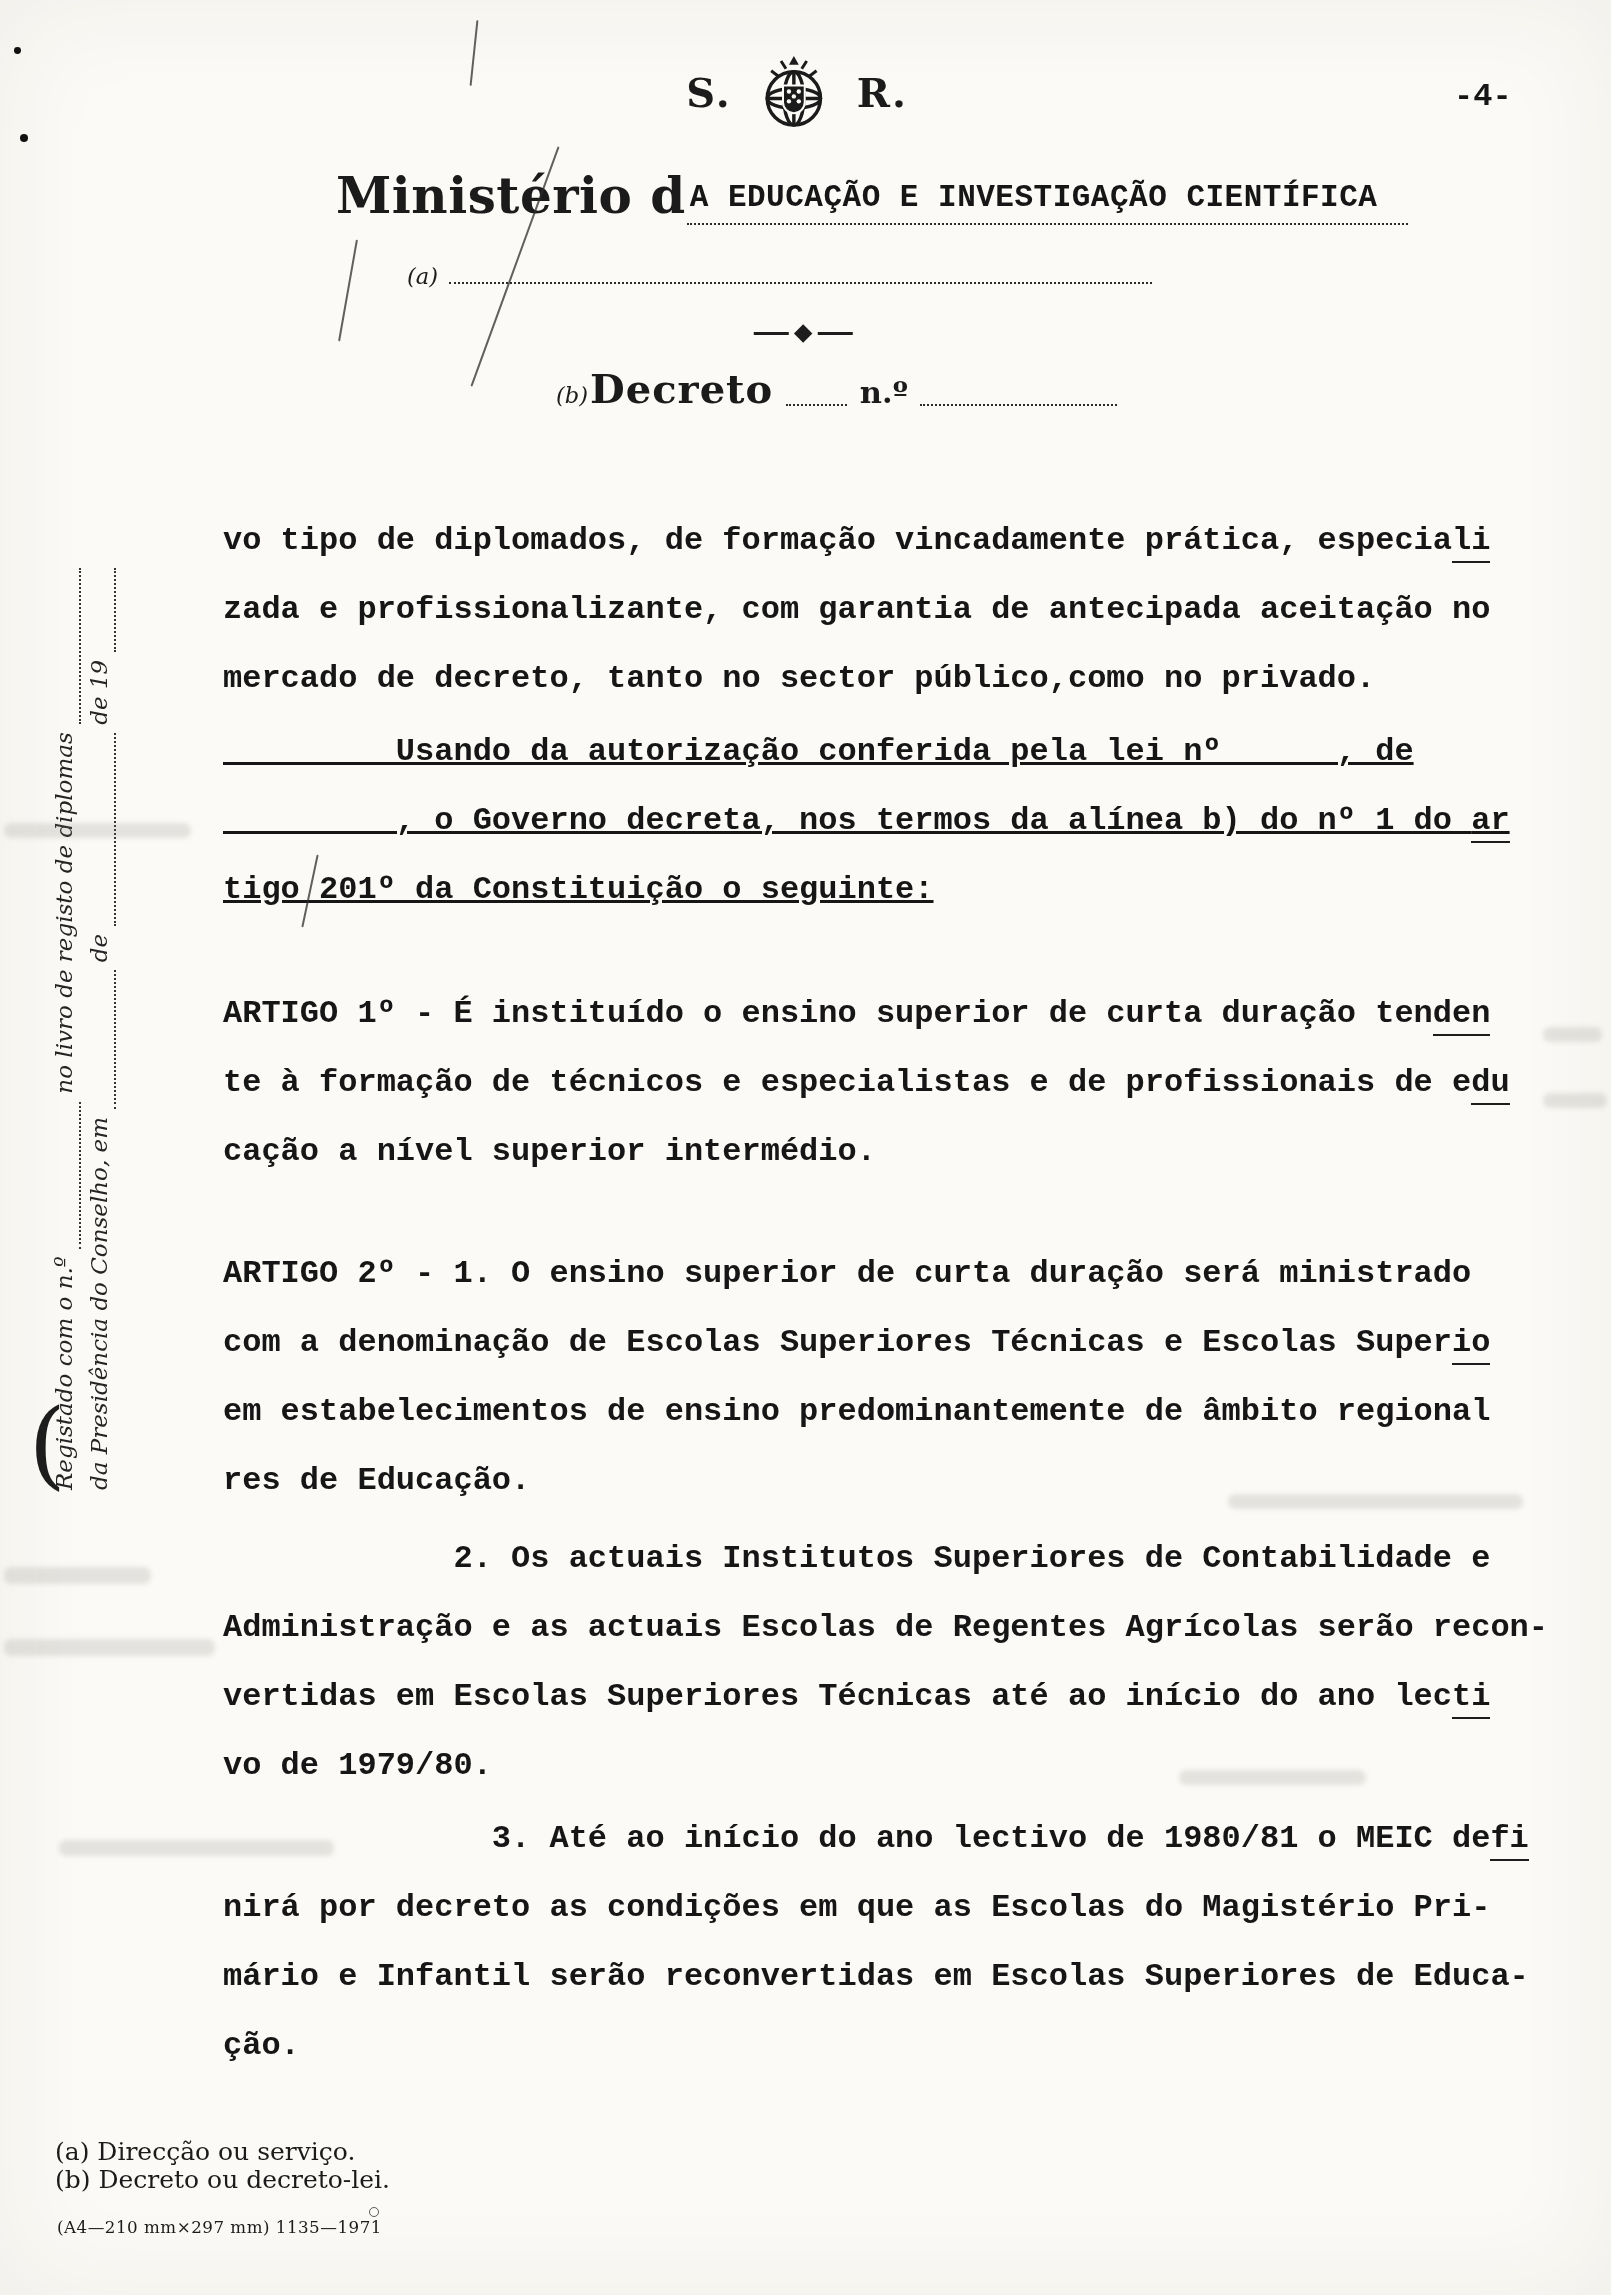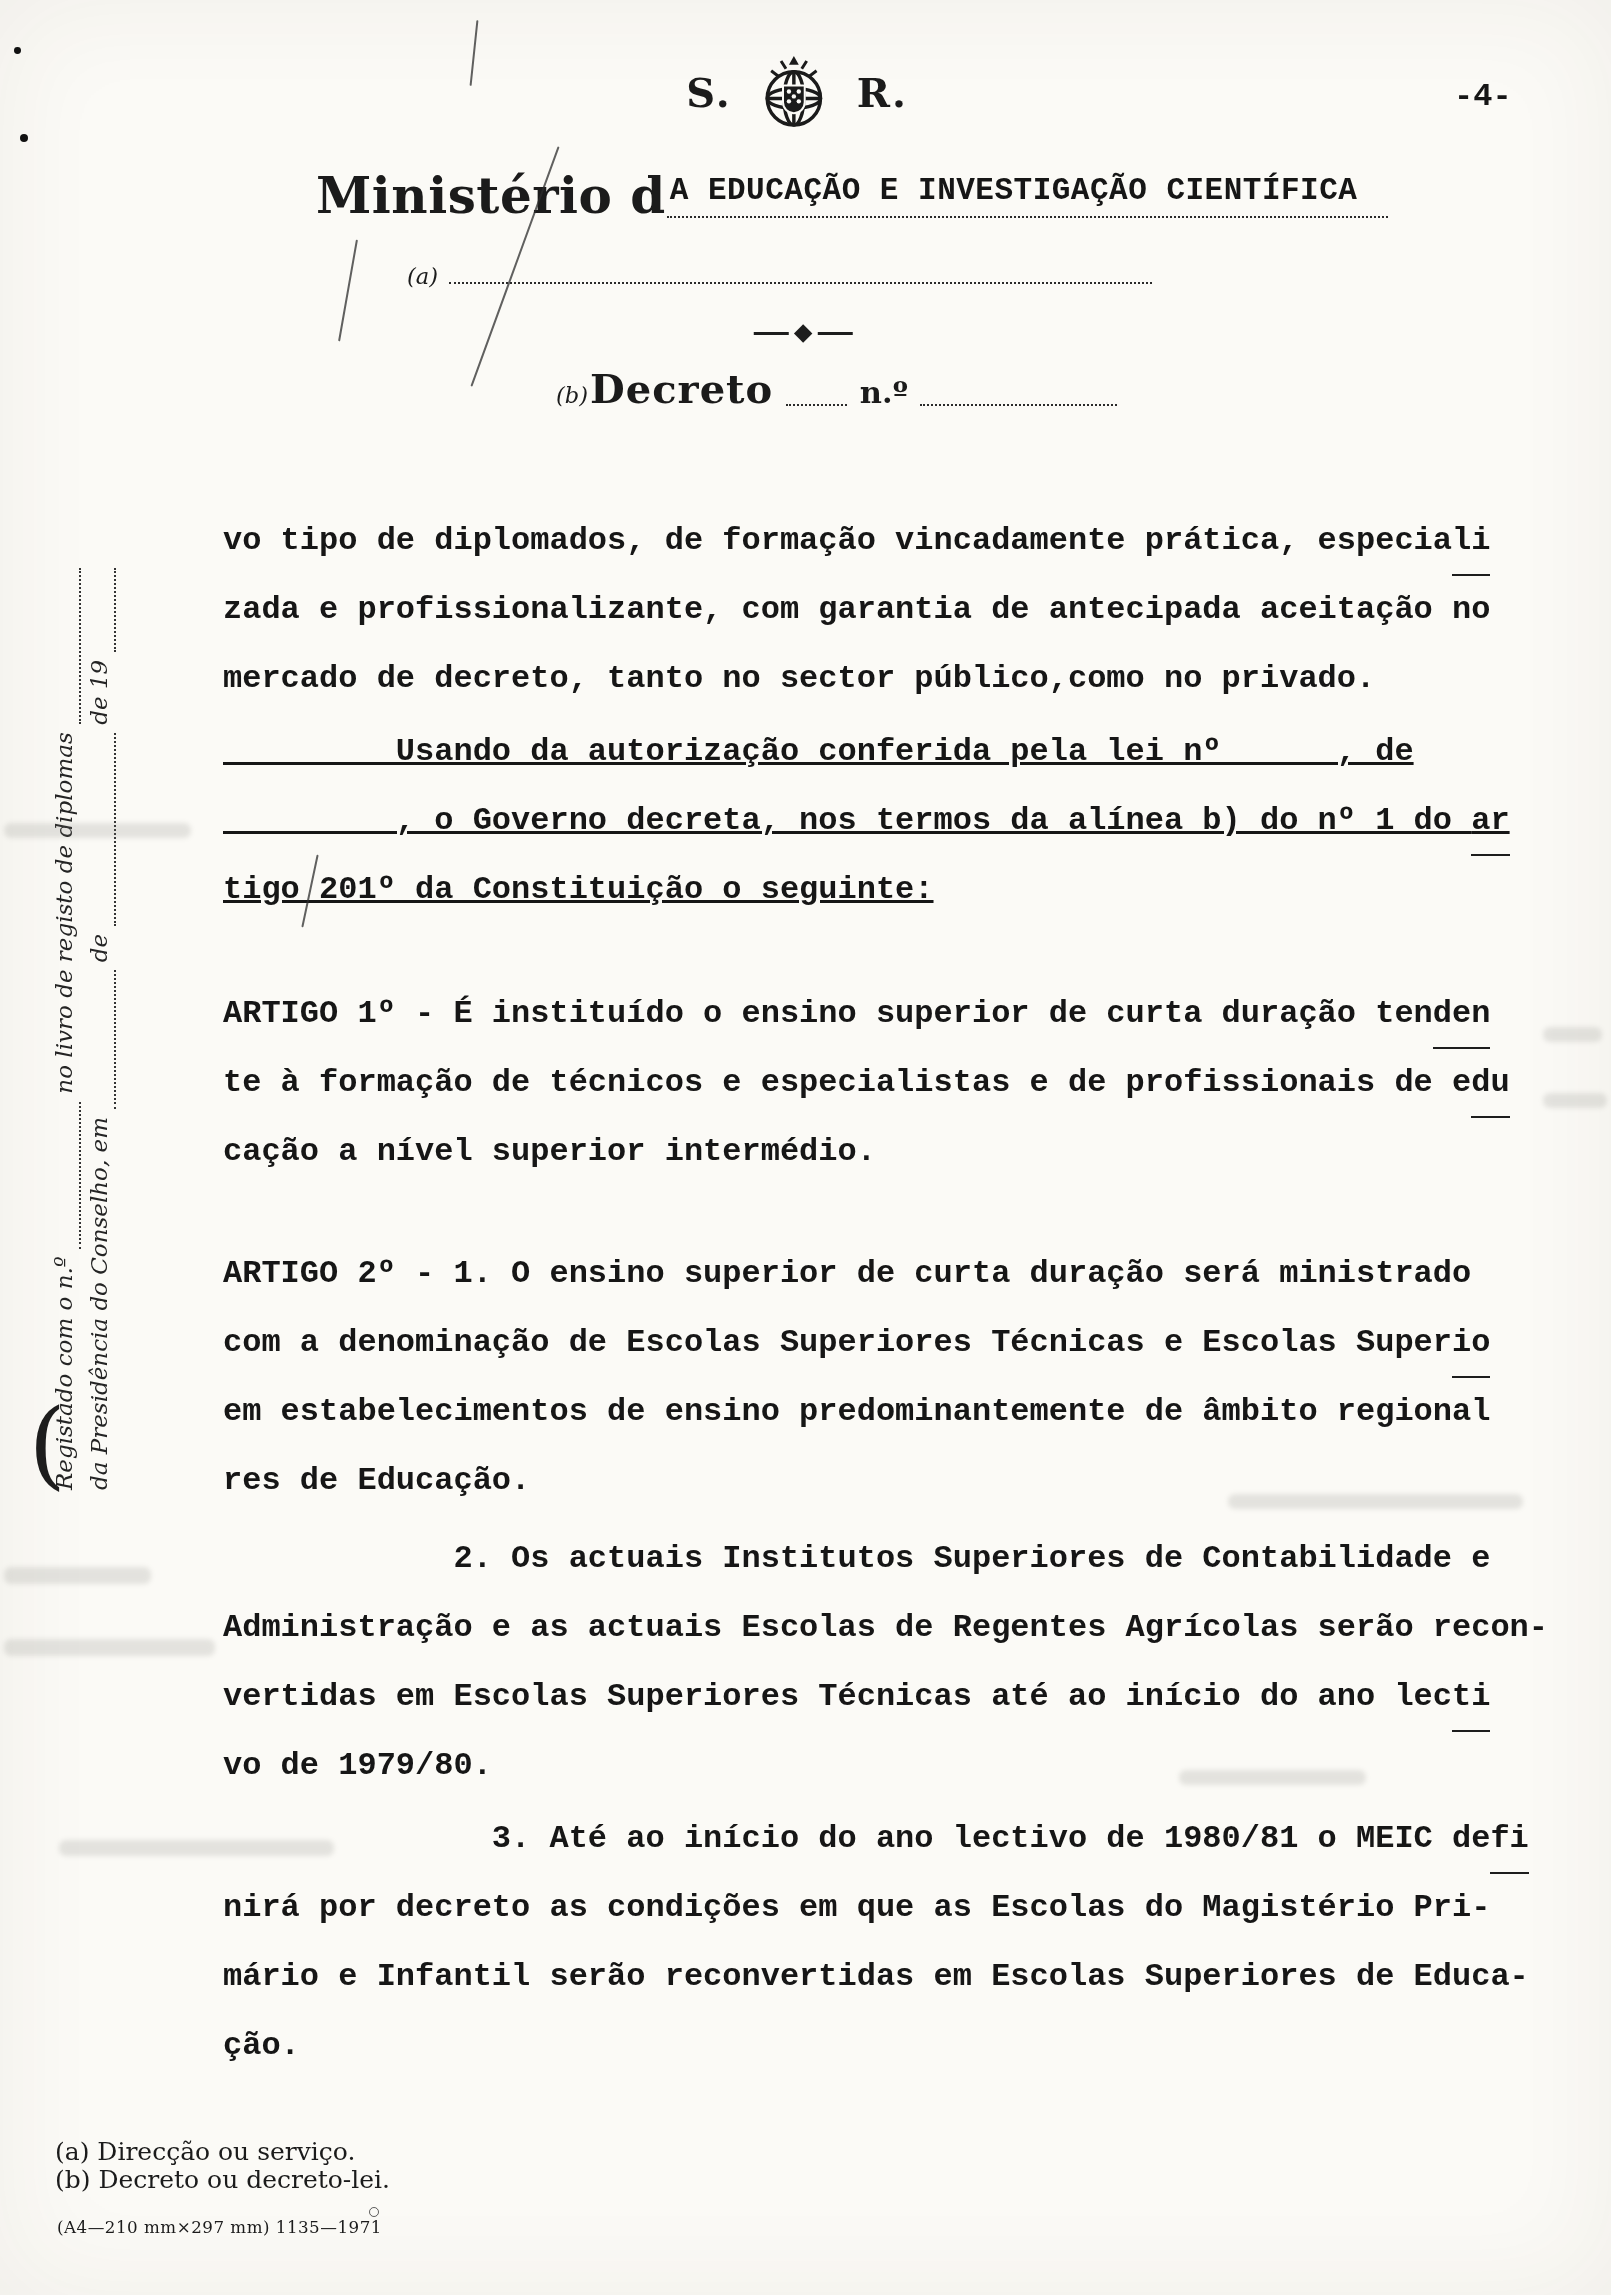--- a/index.html
+++ b/index.html
@@ -20,22 +20,22 @@
 
   
   .sr-row{
     position:absolute;top:49px;left:50%;transform:translateX(-54%);
     display:flex;align-items:center;gap:25.5px;height:86px;
   }
   .sr-letter{font-size:40px;font-weight:700;letter-spacing:2px;}
   .page-number{position:absolute;left:1454px;top:78px;font-size:32px;}
 
   .ministry-row{
-    position:absolute;left:316px;top:166px;
-    display:flex;align-items:center;
+    position:absolute;left:336px;top:166px;
+    display:flex;align-items:flex-end;
   }
   .ministry-printed{font-size:50px;font-weight:700;letter-spacing:0.5px;}
   .ministry-typed-wrap{
     border-bottom:2.5px dotted #2a2a2a;
     padding:0 31px 7.9px 2.9px;margin-left:1px;
   }
   .ministry-typed{font-size:31px;letter-spacing:0.5px;}
 
   .field-a-row{
     position:absolute;left:407px;top:263px;
@@ -77,21 +77,21 @@
   .stamp-brace{
     position:absolute;left:28.5px;top:1396px;
     font-size:96px;font-weight:400;color:#1d1d1d;line-height:1;
   }
 
   
   .doc-body{
     position:absolute;left:223px;top:506px;width:1356px;
   }
   .tline{white-space:pre;font-size:32px;line-height:69px;}
-  .tline .u{border-bottom:2.9px solid #1d1d1d;padding-bottom:15px;}
+  .tline .u{border-bottom:2.9px solid #1d1d1d;padding-bottom:2px;}
   .para-1{margin-bottom:3.9px;}
   .para-2{margin-bottom:55px;text-decoration:underline;}
   .para-3{margin-bottom:53px;}
   .para-4{margin-bottom:8.8px;}
   .para-5{margin-bottom:3.9px;}
   .para-6{margin-bottom:0;}
 
   
   .footnotes{position:absolute;left:55px;top:2138px;font-size:25px;line-height:27.5px;}
   .imprint{position:absolute;left:57px;top:2217px;font-size:16.7px;letter-spacing:0.5px;}

